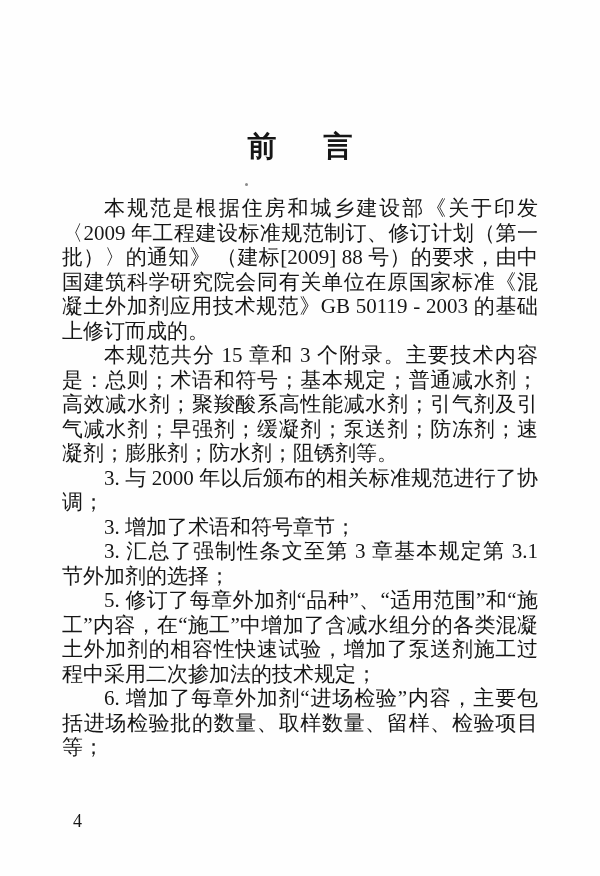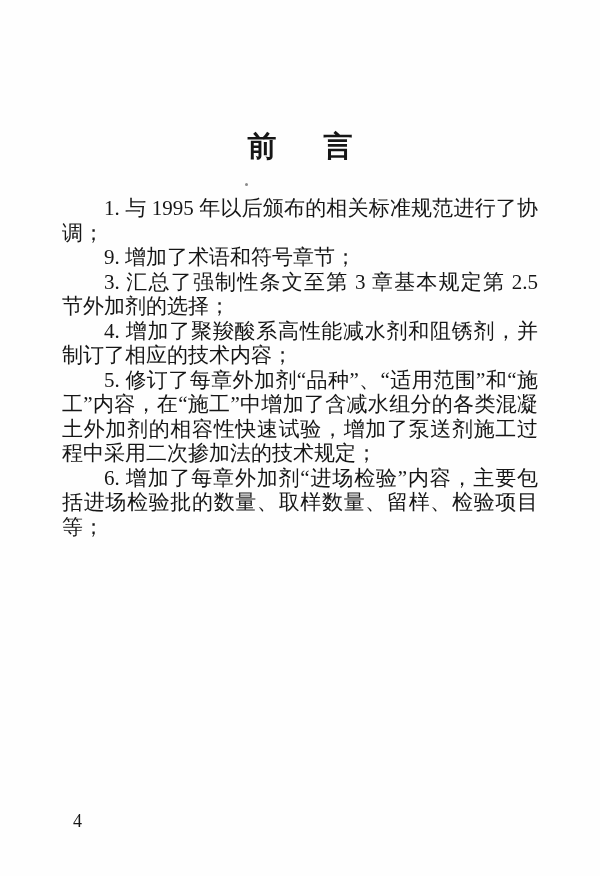--- a/index.html
+++ b/index.html
@@ -67,23 +67,24 @@
 <div class="page">
 
   <h1 class="fw-title">
     <span>前</span>
     <span>言</span>
   </h1>
 
   <div class="artifact-dot"></div>
 
   <div class="body-text">
-    <p>1. 与 1995 年以后颁布的相关标准规范进行了协调；</p>
-    <p>9. 增加了术语和符号章节；</p>
-    <p>3. 汇总了强制性条文至第 3 章基本规定第 2.5 节外加剂的选择；</p>
-    <p>4. 增加了聚羧酸系高性能减水剂和阻锈剂，并制订了相应的技术内容；</p>
+    <p>本规范是根据住房和城乡建设部《关于印发〈2009 年工程建设标准规范制订、修订计划（第一批）〉的通知》 （建标[2009] 88 号）的要求，由中国建筑科学研究院会同有关单位在原国家标准《混凝土外加剂应用技术规范》GB 50119 - 2003 的基础上修订而成的。</p>
+    <p>本规范共分 15 章和 3 个附录。主要技术内容是：总则；术语和符号；基本规定；普通减水剂；高效减水剂；聚羧酸系高性能减水剂；引气剂及引气减水剂；早强剂；缓凝剂；泵送剂；防冻剂；速凝剂；膨胀剂；防水剂；阻锈剂等。</p>
+    <p>3. 与 2000 年以后颁布的相关标准规范进行了协调；</p>
+    <p>3. 增加了术语和符号章节；</p>
+    <p>3. 汇总了强制性条文至第 3 章基本规定第 3.1 节外加剂的选择；</p>
     <p>5. 修订了每章外加剂“品种”、“适用范围”和“施工”内容，在“施工”中增加了含减水组分的各类混凝土外加剂的相容性快速试验，增加了泵送剂施工过程中采用二次掺加法的技术规定；</p>
     <p>6. 增加了每章外加剂“进场检验”内容，主要包括进场检验批的数量、取样数量、留样、检验项目等；</p>
   </div>
 
   <div class="page-number">4</div>
 
 </div>
 
 </body></html>

